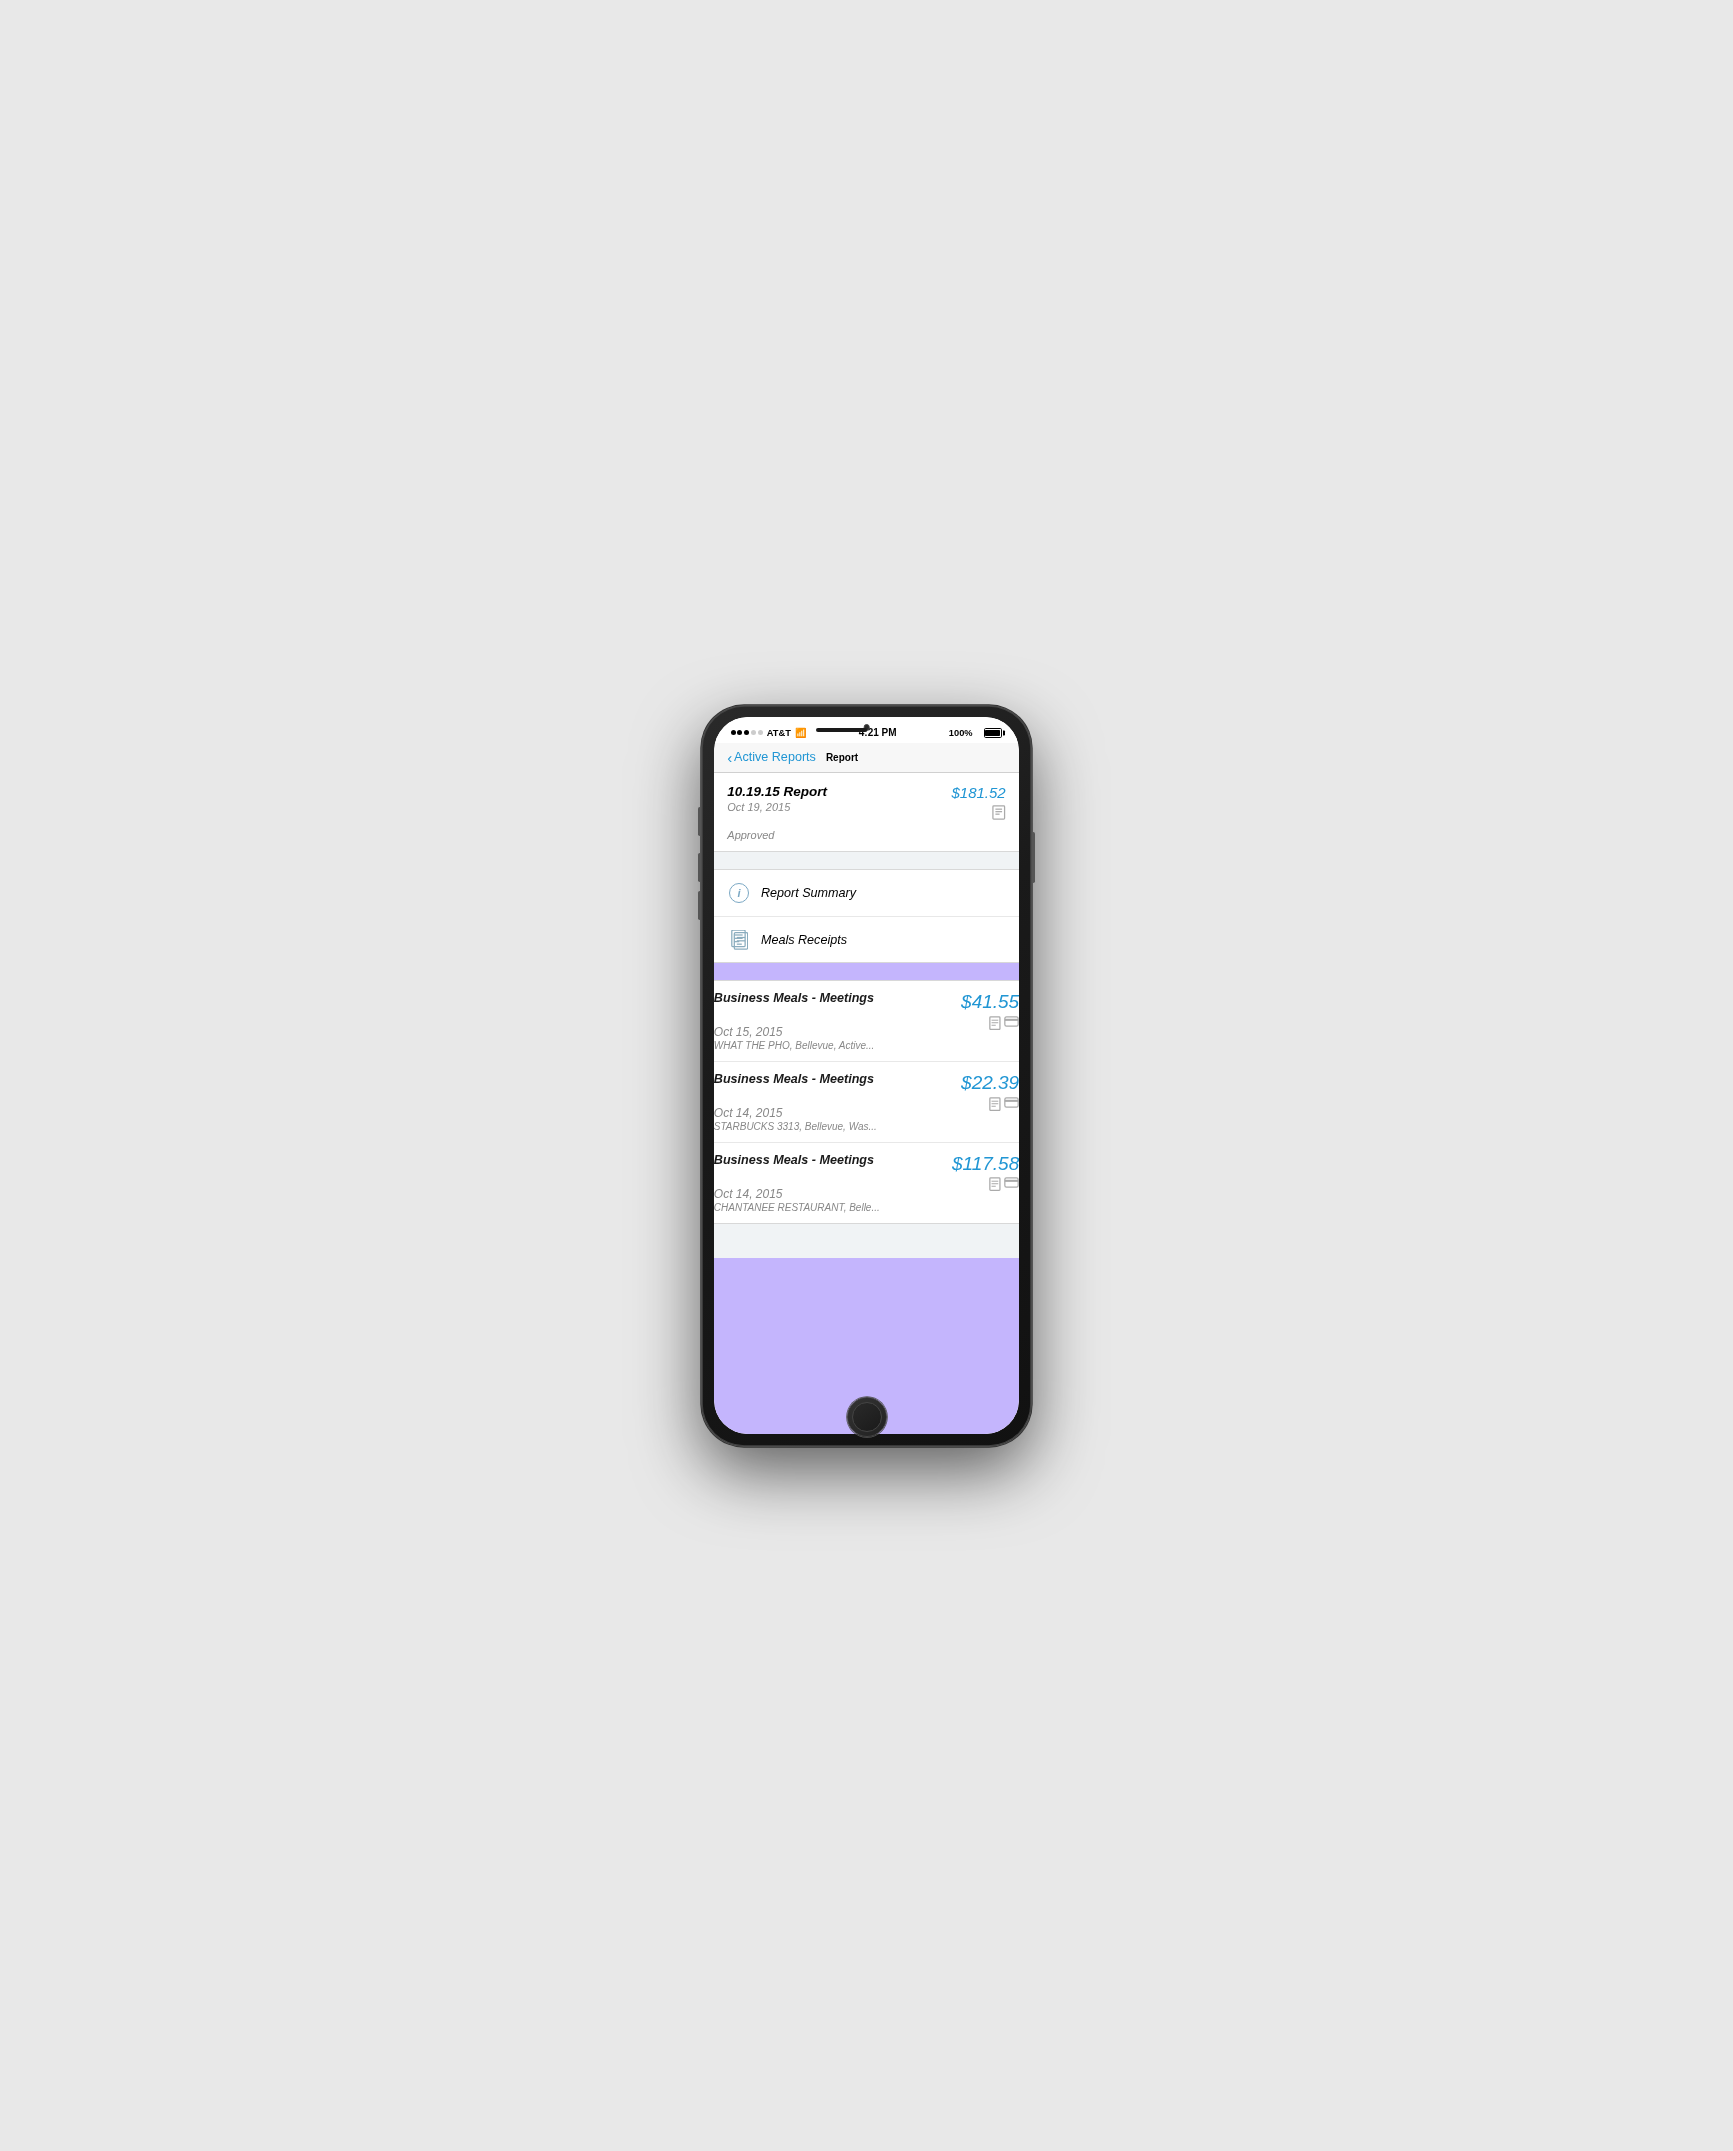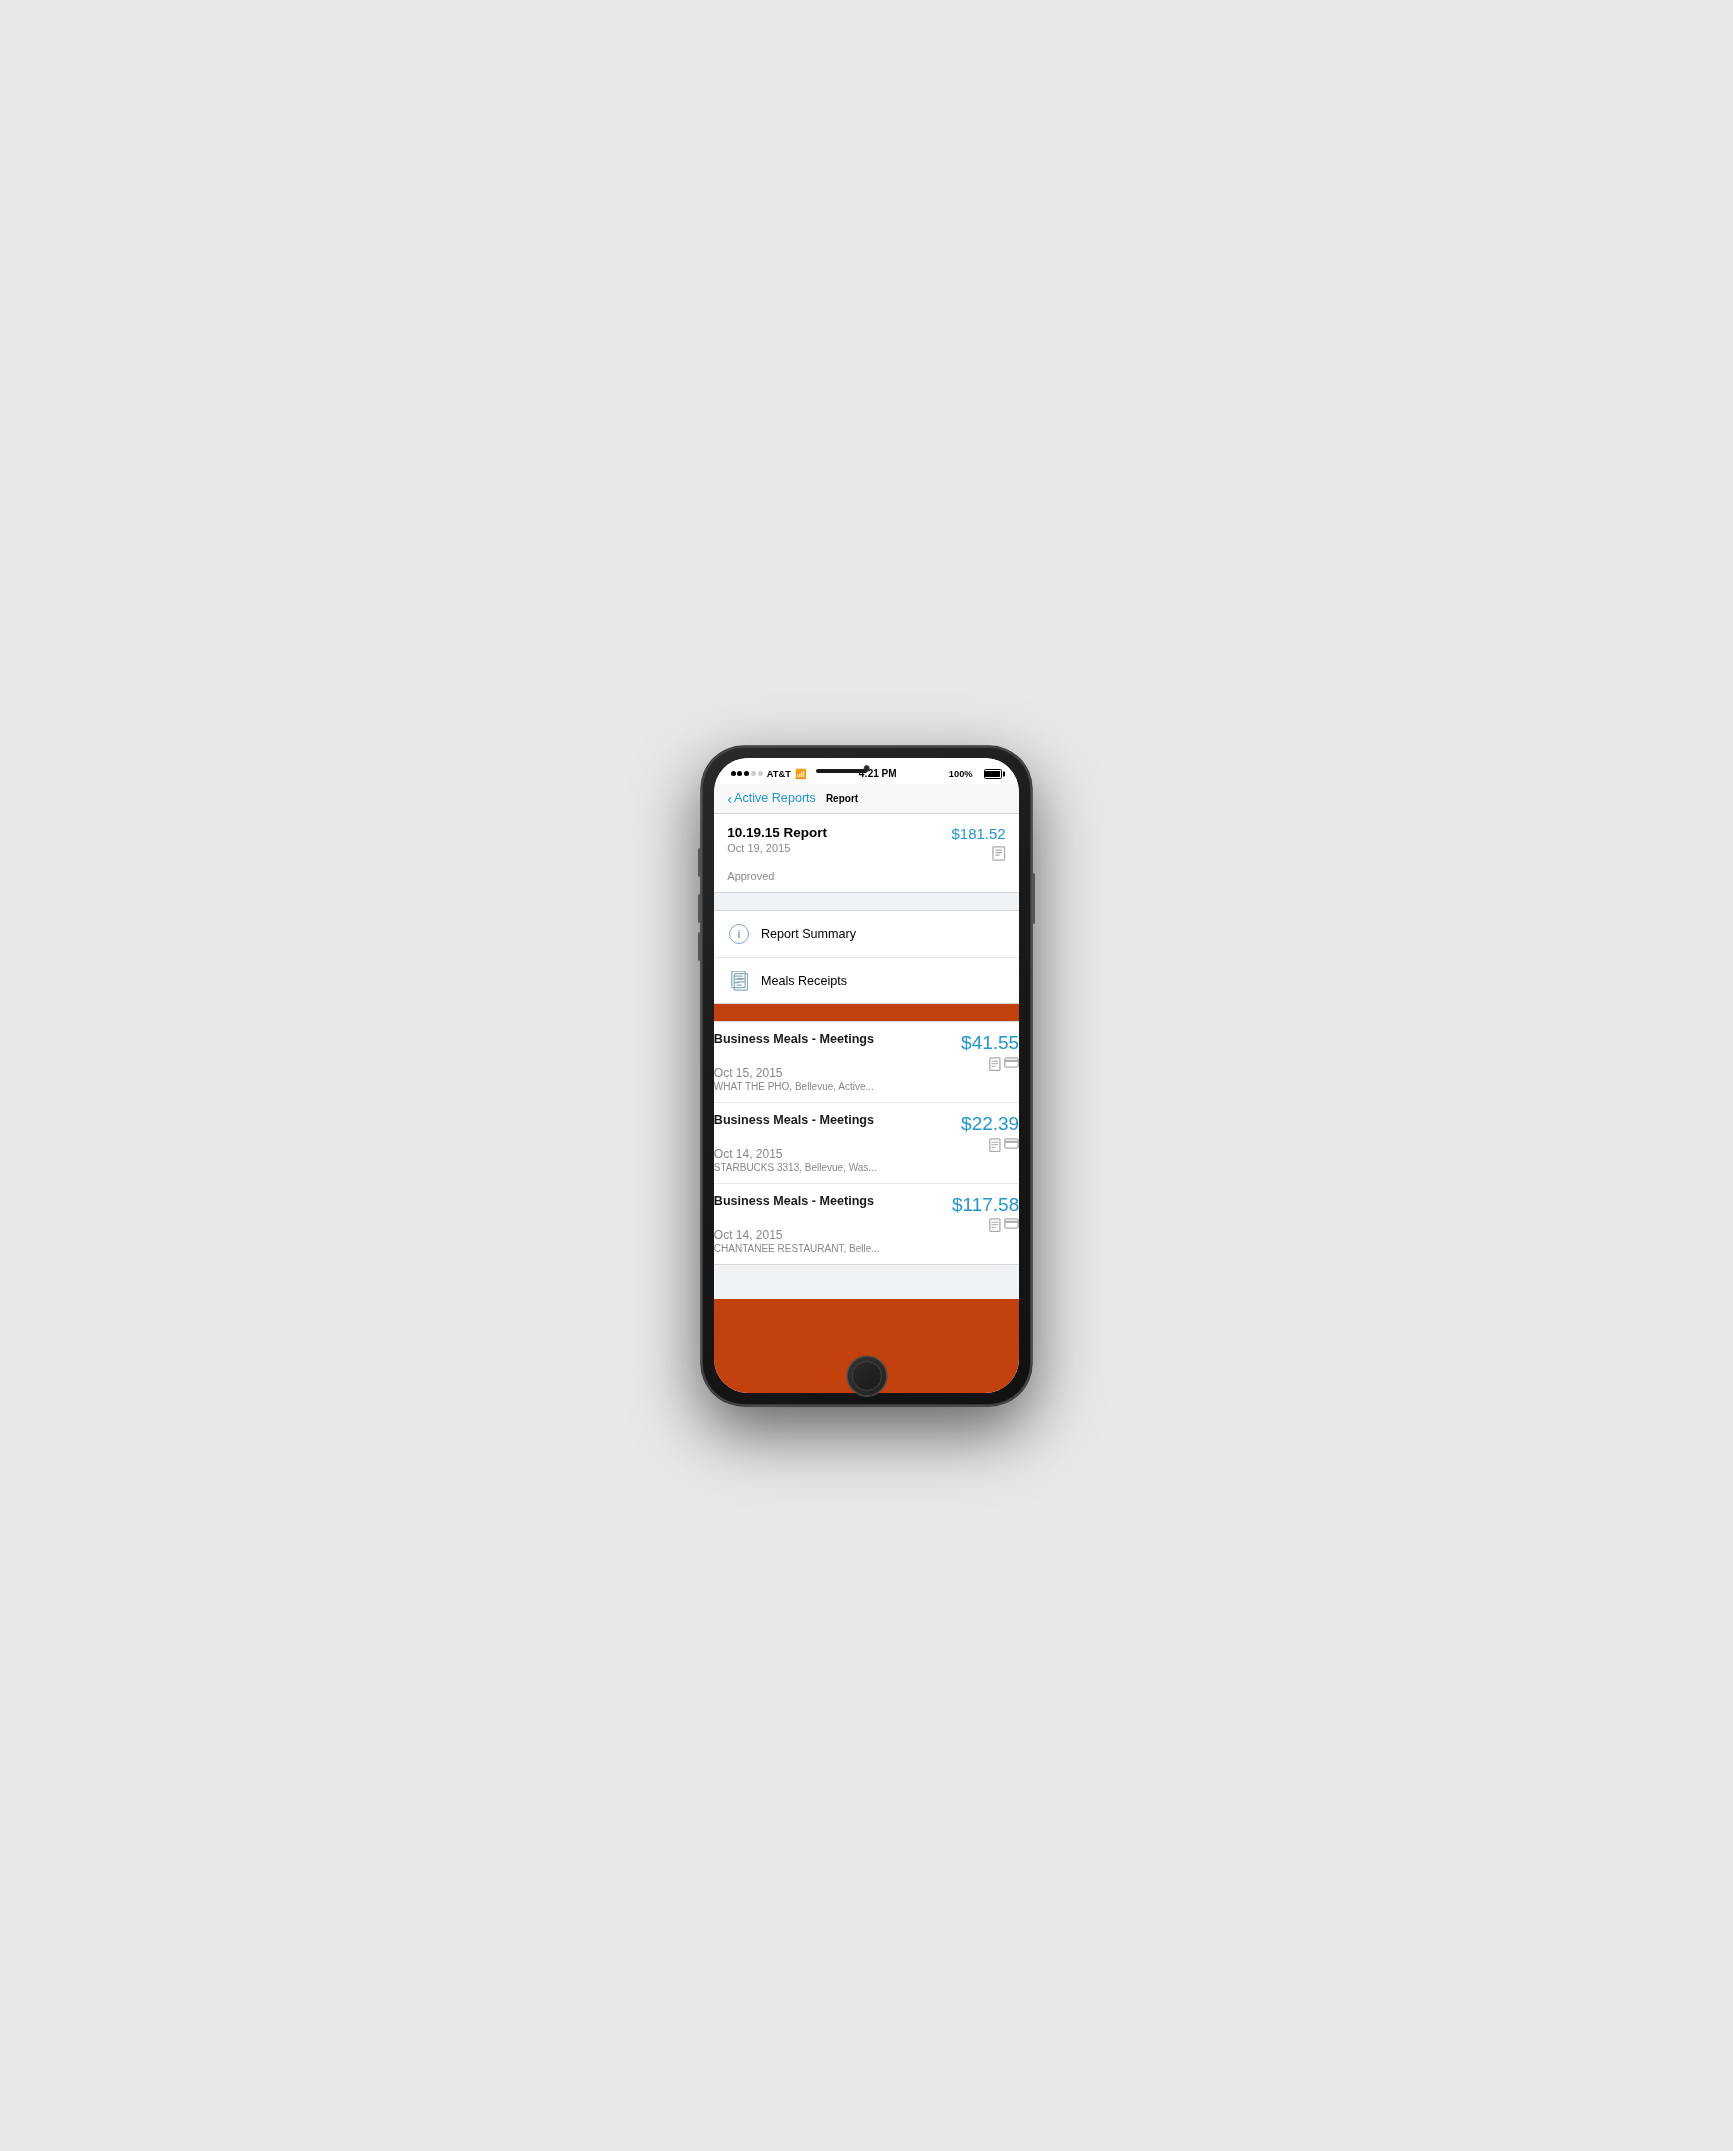--- a/index.html
+++ b/index.html
@@ -7,21 +7,21 @@
       background: #e8e8e8;
       display: flex;
       justify-content: center;
       align-items: center;
       min-height: 100vh;
       font-family: -apple-system, 'Helvetica Neue', Helvetica, Arial, sans-serif;
     }
 
     .phone-outer {
       width: 329px;
-      height: 658px;
+      height: 740px;
       background: linear-gradient(145deg, #2a2a2a 0%, #1a1a1a 40%, #111 100%);
       border-radius: 42px;
       position: relative;
       box-shadow:
         0 0 0 0.8px #555,
         0 0 0 1.7px #333,
         0 25px 67px rgba(0,0,0,0.6),
         inset 0 0 0 0.8px #444;
       padding: 11.8px;
     }
@@ -177,21 +177,22 @@
       font-size: 10px;
       font-weight: 600;
       color: #000;
       margin-left: 10px;
     }
 
     
     .content {
       flex: 1;
       overflow-y: auto;
-      background: #c2410c;
+      background: #c4b5fd;
+      font-style: italic;
     }
 
     
     .report-header-card {
       background: #fff;
       padding: 11.8px 13.5px 10px;
       border-bottom: 0.8px solid #d8d8d8;
       display: flex;
       justify-content: space-between;
       align-items: flex-start;

